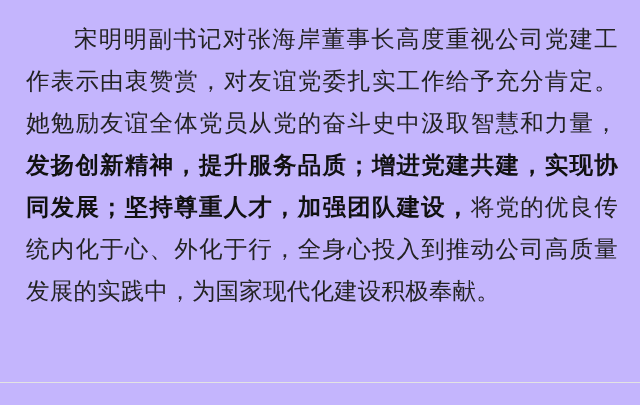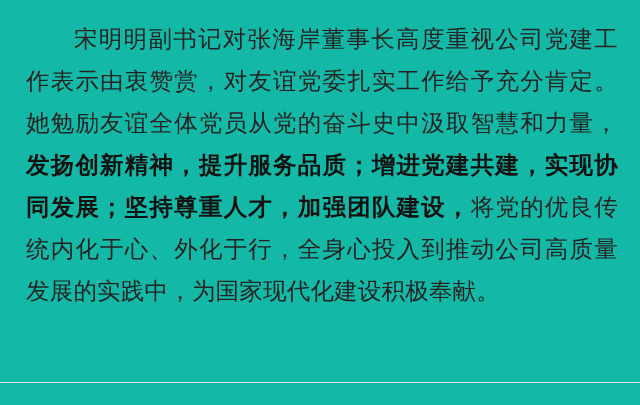--- a/index.html
+++ b/index.html
@@ -10,21 +10,21 @@
     width: 640px;
     height: 405px;
     background: #ffffff;
     font-family: "Liberation Sans", "DejaVu Sans", sans-serif;
     overflow: hidden;
   }
   .page {
     position: relative;
     width: 640px;
     height: 405px;
-    background: #14b8a6;
+    background: #c4b5fd;
     box-sizing: border-box;
   }
   .paragraph {
     position: absolute;
     left: 26px;
     top: 18px;
     width: 592px;
     font-size: 23.5px;
     line-height: 42px;
     color: #222222;

